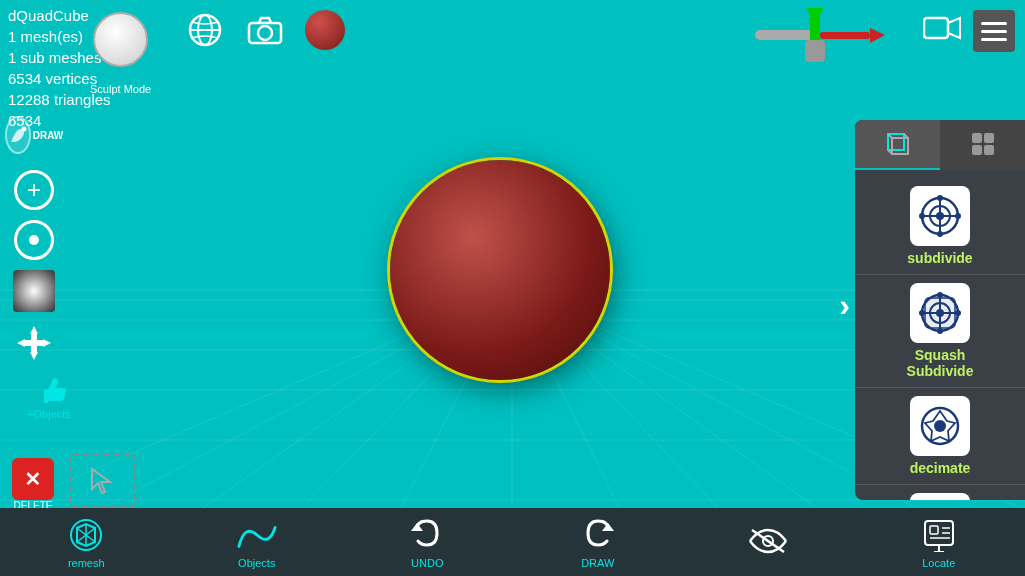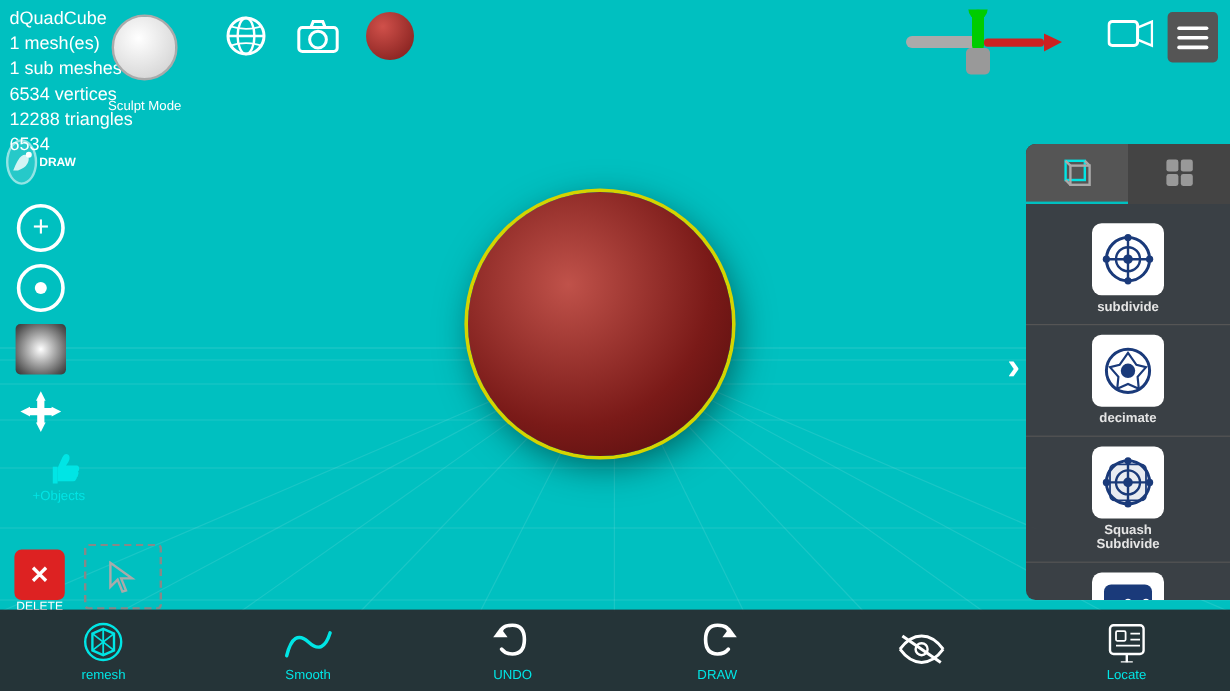--- a/index.html
+++ b/index.html
@@ -351,22 +351,22 @@
       height: 60px;
       background: white;
       border-radius: 8px;
       display: flex;
       align-items: center;
       justify-content: center;
       margin-bottom: 4px;
     }
 
     .tool-label {
-      color: #e5e5e5;
-      font-size: 11px;
+      color: #bef264;
+      font-size: 14px;
       font-weight: bold;
     }
 
     
     .bottom-bar {
       position: absolute;
       bottom: 0;
       left: 0;
       right: 0;
       height: 68px;
@@ -625,31 +625,20 @@
           <circle cx="25" cy="25" r="4" fill="#1a3a7a"></circle>
           <line x1="25" y1="7" x2="25" y2="43" stroke="#1a3a7a" stroke-width="2"></line>
           <line x1="7" y1="25" x2="43" y2="25" stroke="#1a3a7a" stroke-width="2"></line>
           <circle cx="25" cy="7" r="3" fill="#1a3a7a"></circle>
           <circle cx="25" cy="43" r="3" fill="#1a3a7a"></circle>
           <circle cx="7" cy="25" r="3" fill="#1a3a7a"></circle>
           <circle cx="43" cy="25" r="3" fill="#1a3a7a"></circle>
         </svg>
       </div>
       <span class="tool-label">subdivide</span>
-    </div>
-
-    <div class="tool-item">
-      <div class="tool-icon-box">
-        <svg width="50" height="50" viewBox="0 0 50 50" fill="none">
-          <circle cx="25" cy="25" r="18" stroke="#1a3a7a" stroke-width="2.5" fill="none"></circle>
-          <path d="M25 10 L32 20 L40 22 L33 30 L34 40 L25 36 L16 40 L17 30 L10 22 L18 20 Z" stroke="#1a3a7a" stroke-width="1.8" fill="none"></path>
-          <circle cx="25" cy="25" r="6" fill="#1a3a7a"></circle>
-        </svg>
-      </div>
-      <span class="tool-label">decimate</span>
     </div>
 
     <div class="tool-item">
       <div class="tool-icon-box">
         <svg width="50" height="50" viewBox="0 0 50 50" fill="none">
           <circle cx="25" cy="25" r="18" stroke="#1a3a7a" stroke-width="2.5" fill="none"></circle>
           <circle cx="25" cy="25" r="10" stroke="#1a3a7a" stroke-width="2" fill="none"></circle>
           <circle cx="25" cy="25" r="4" fill="#1a3a7a"></circle>
           <line x1="25" y1="7" x2="25" y2="43" stroke="#1a3a7a" stroke-width="2"></line>
           <line x1="7" y1="25" x2="43" y2="25" stroke="#1a3a7a" stroke-width="2"></line>
@@ -659,20 +648,31 @@
           <circle cx="43" cy="25" r="3" fill="#1a3a7a"></circle>
           <rect x="10" y="10" width="30" height="30" rx="4" stroke="#1a3a7a" stroke-width="1.5" fill="rgba(26,58,122,0.1)"></rect>
         </svg>
       </div>
       <span class="tool-label" style="text-align:center;">Squash<br>Subdivide</span>
     </div>
 
     <div class="tool-item">
       <div class="tool-icon-box">
         <svg width="50" height="50" viewBox="0 0 50 50" fill="none">
+          <circle cx="25" cy="25" r="18" stroke="#1a3a7a" stroke-width="2.5" fill="none"></circle>
+          <path d="M25 10 L32 20 L40 22 L33 30 L34 40 L25 36 L16 40 L17 30 L10 22 L18 20 Z" stroke="#1a3a7a" stroke-width="1.8" fill="none"></path>
+          <circle cx="25" cy="25" r="6" fill="#1a3a7a"></circle>
+        </svg>
+      </div>
+      <span class="tool-label">decimate</span>
+    </div>
+
+    <div class="tool-item">
+      <div class="tool-icon-box">
+        <svg width="50" height="50" viewBox="0 0 50 50" fill="none">
           <rect x="5" y="5" width="40" height="40" rx="6" fill="#1a3a7a"></rect>
           <path d="M10 30 Q20 15 30 22 Q38 28 40 20" stroke="white" stroke-width="3" fill="none" stroke-linecap="round"></path>
           <circle cx="10" cy="30" r="3" fill="white"></circle>
           <circle cx="25" cy="20" r="3" fill="white"></circle>
           <circle cx="40" cy="20" r="3" fill="white"></circle>
         </svg>
       </div>
 
     </div>
 
@@ -694,21 +694,21 @@
     <span class="bottom-tool-label">remesh</span>
   </div>
 
 
   <div class="bottom-tool">
     <div class="bottom-tool-icon">
       <svg width="42" height="32" viewBox="0 0 42 32" fill="none">
         <path d="M2 28 Q8 4 21 16 Q34 28 40 8" stroke="#00e5e5" stroke-width="3" fill="none" stroke-linecap="round"></path>
       </svg>
     </div>
-    <span class="bottom-tool-label">Smooth</span>
+    <span class="bottom-tool-label">Objects</span>
   </div>
 
   <div class="bottom-tool">
     <div class="bottom-tool-icon">
       <svg width="36" height="36" viewBox="0 0 36 36" fill="none">
         <path d="M8 12 Q8 4 18 4 Q28 4 28 16 Q28 28 18 28 Q12 28 9 24" stroke="white" stroke-width="3" fill="none" stroke-linecap="round"></path>
         <polygon points="8,6 2,14 14,14" fill="white"></polygon>
       </svg>
     </div>
     <span class="bottom-tool-label">UNDO</span>

